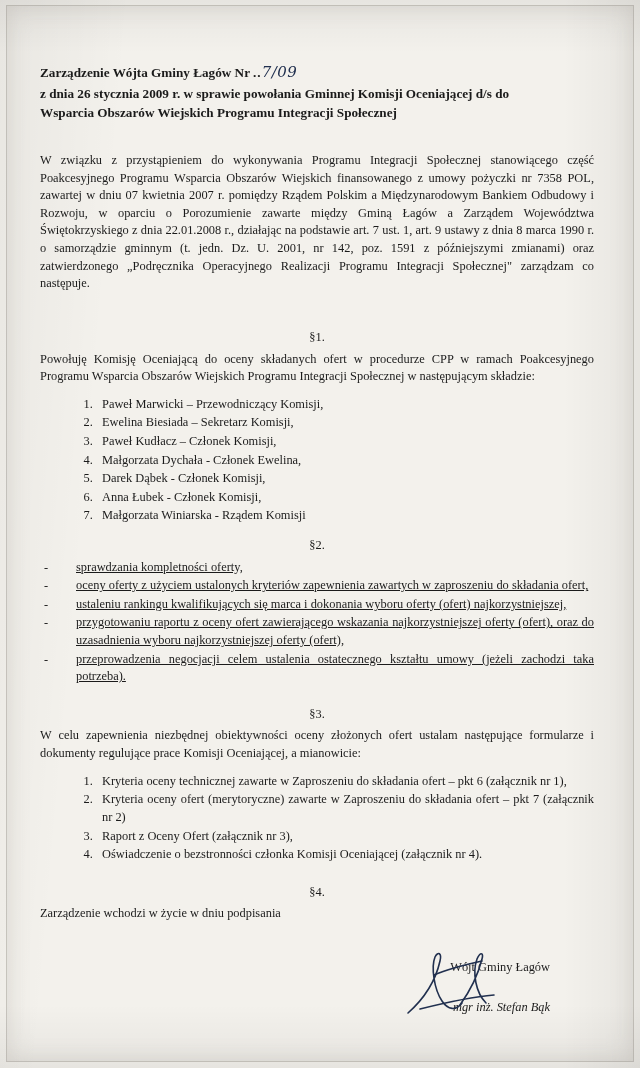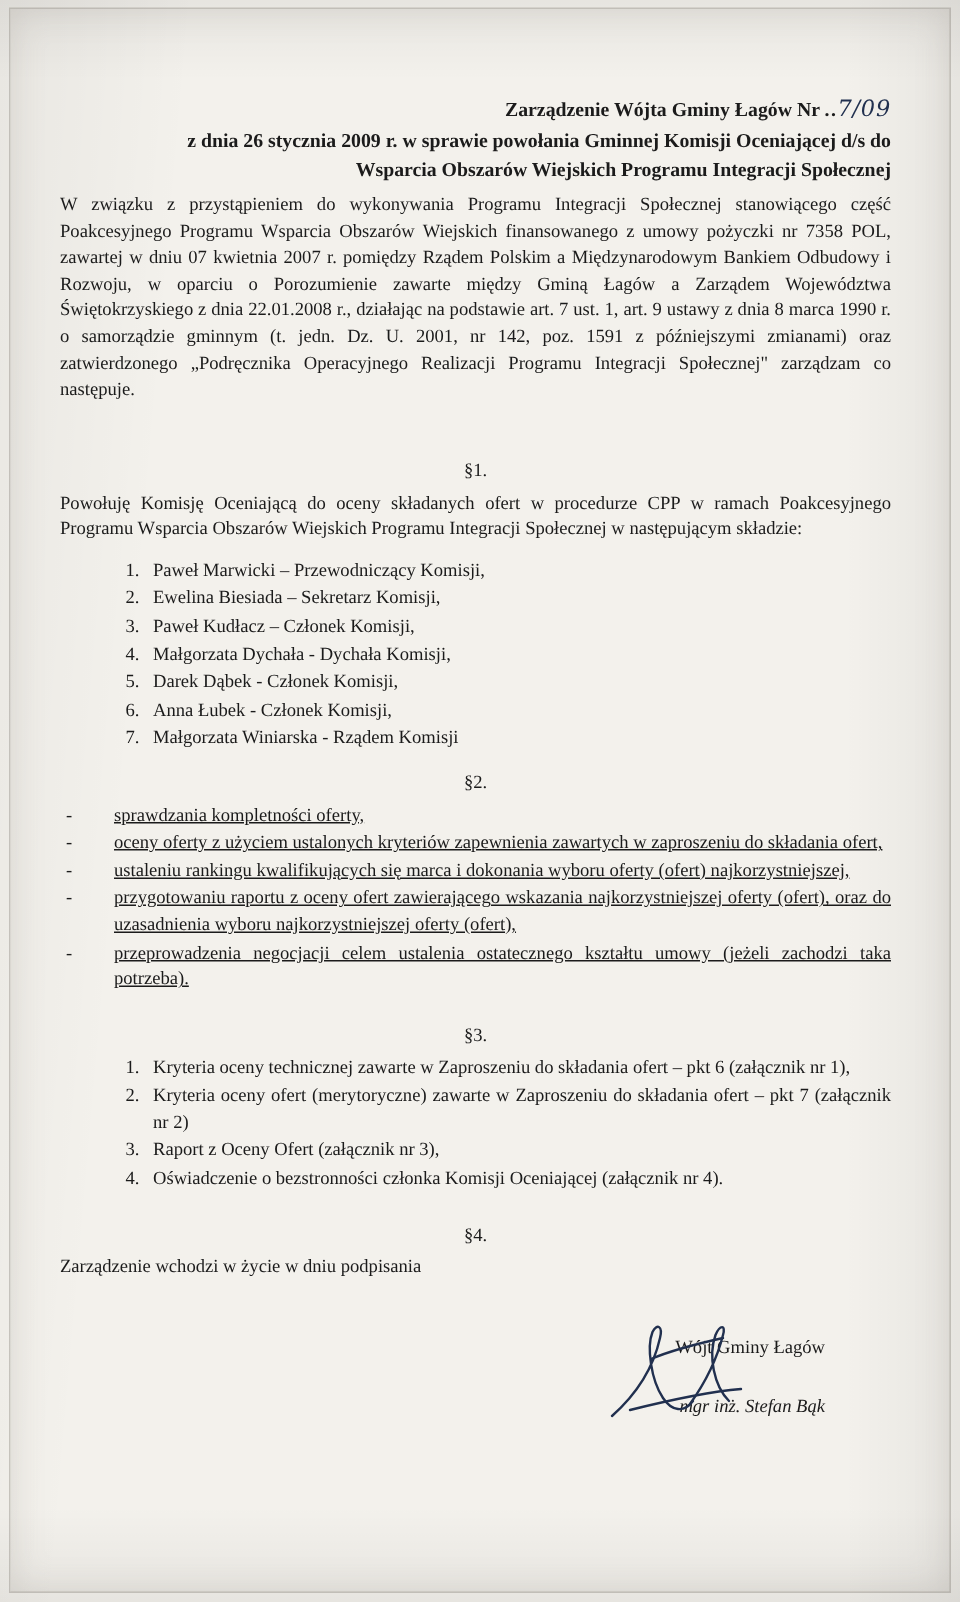--- a/index.html
+++ b/index.html
@@ -41,25 +41,25 @@
   }
   .content {
     position: relative;
     padding: 62px 46px 20px 40px;
     color: #1b1b1b;
     font-size: 12.4px;
     line-height: 1.42;
     text-align: justify;
   }
   .title {
-    text-align: right;
+    text-align: left;
     font-weight: bold;
     font-size: 13.2px;
     line-height: 1.45;
-    margin-bottom: 6px;
+    margin-bottom: 30px;
   }
   .title .line1 { position: relative; }
   .handwritten-num {
     font-family: "DejaVu Serif", serif;
     font-style: italic;
     font-weight: normal;
     color: #21304f;
     font-size: 15px;
     letter-spacing: 0.5px;
   }
@@ -146,38 +146,39 @@
     <p class="para">W związku z przystąpieniem do wykonywania Programu Integracji Społecznej stanowiącego część Poakcesyjnego Programu Wsparcia Obszarów Wiejskich finansowanego z umowy pożyczki nr 7358 POL, zawartej w dniu 07 kwietnia 2007 r. pomiędzy Rządem Polskim a Międzynarodowym Bankiem Odbudowy i Rozwoju, w oparciu o Porozumienie zawarte między Gminą Łagów a Zarządem Województwa Świętokrzyskiego z dnia 22.01.2008 r., działając na podstawie art. 7 ust. 1, art. 9 ustawy z dnia 8 marca 1990 r. o samorządzie gminnym (t. jedn. Dz. U. 2001, nr 142, poz. 1591 z późniejszymi zmianami) oraz zatwierdzonego „Podręcznika Operacyjnego Realizacji Programu Integracji Społecznej" zarządzam co następuje.</p>
 
     <div class="spacer-md"></div>
 
     <div class="section-mark">§1.</div>
     <p class="para">Powołuję Komisję Oceniającą do oceny składanych ofert w procedurze CPP w ramach Poakcesyjnego Programu Wsparcia Obszarów Wiejskich Programu Integracji Społecznej w następującym składzie:</p>
     <ol class="numlist">
       <li>Paweł Marwicki – Przewodniczący Komisji,</li>
       <li>Ewelina Biesiada – Sekretarz Komisji,</li>
       <li>Paweł Kudłacz – Członek Komisji,</li>
-      <li>Małgorzata Dychała - Dychała Komisji,</li>
+      <li>Małgorzata Dychała - Członek Ewelina,</li>
       <li>Darek Dąbek - Członek Komisji,</li>
       <li>Anna Łubek - Członek Komisji,</li>
       <li>Małgorzata Winiarska - Rządem Komisji</li>
     </ol>
 
     <div class="section-mark">§2.</div>
     <ul class="dashlist">
       <li>sprawdzania kompletności oferty,</li>
       <li>oceny oferty z użyciem ustalonych kryteriów zapewnienia zawartych w zaproszeniu do składania ofert,</li>
       <li>ustaleniu rankingu kwalifikujących się marca i dokonania wyboru oferty (ofert) najkorzystniejszej,</li>
       <li>przygotowaniu raportu z oceny ofert zawierającego wskazania najkorzystniejszej oferty (ofert), oraz do uzasadnienia wyboru najkorzystniejszej oferty (ofert),</li>
       <li>przeprowadzenia negocjacji celem ustalenia ostatecznego kształtu umowy (jeżeli zachodzi taka potrzeba).</li>
     </ul>
 
     <div class="spacer-sm"></div>
 
     <div class="section-mark">§3.</div>
+    <p class="para">W celu zapewnienia niezbędnej obiektywności oceny złożonych ofert ustalam następujące formularze i dokumenty regulujące prace Komisji Oceniającej, a mianowicie:</p>
     <ol class="numlist">
       <li>Kryteria oceny technicznej zawarte w Zaproszeniu do składania ofert – pkt 6 (załącznik nr 1),</li>
       <li>Kryteria oceny ofert (merytoryczne) zawarte w Zaproszeniu do składania ofert – pkt 7 (załącznik nr 2)</li>
       <li>Raport z Oceny Ofert (załącznik nr 3),</li>
       <li>Oświadczenie o bezstronności członka Komisji Oceniającej (załącznik nr 4).</li>
     </ol>
 
     <div class="spacer-sm"></div>
 
     <div class="section-mark">§4.</div>

